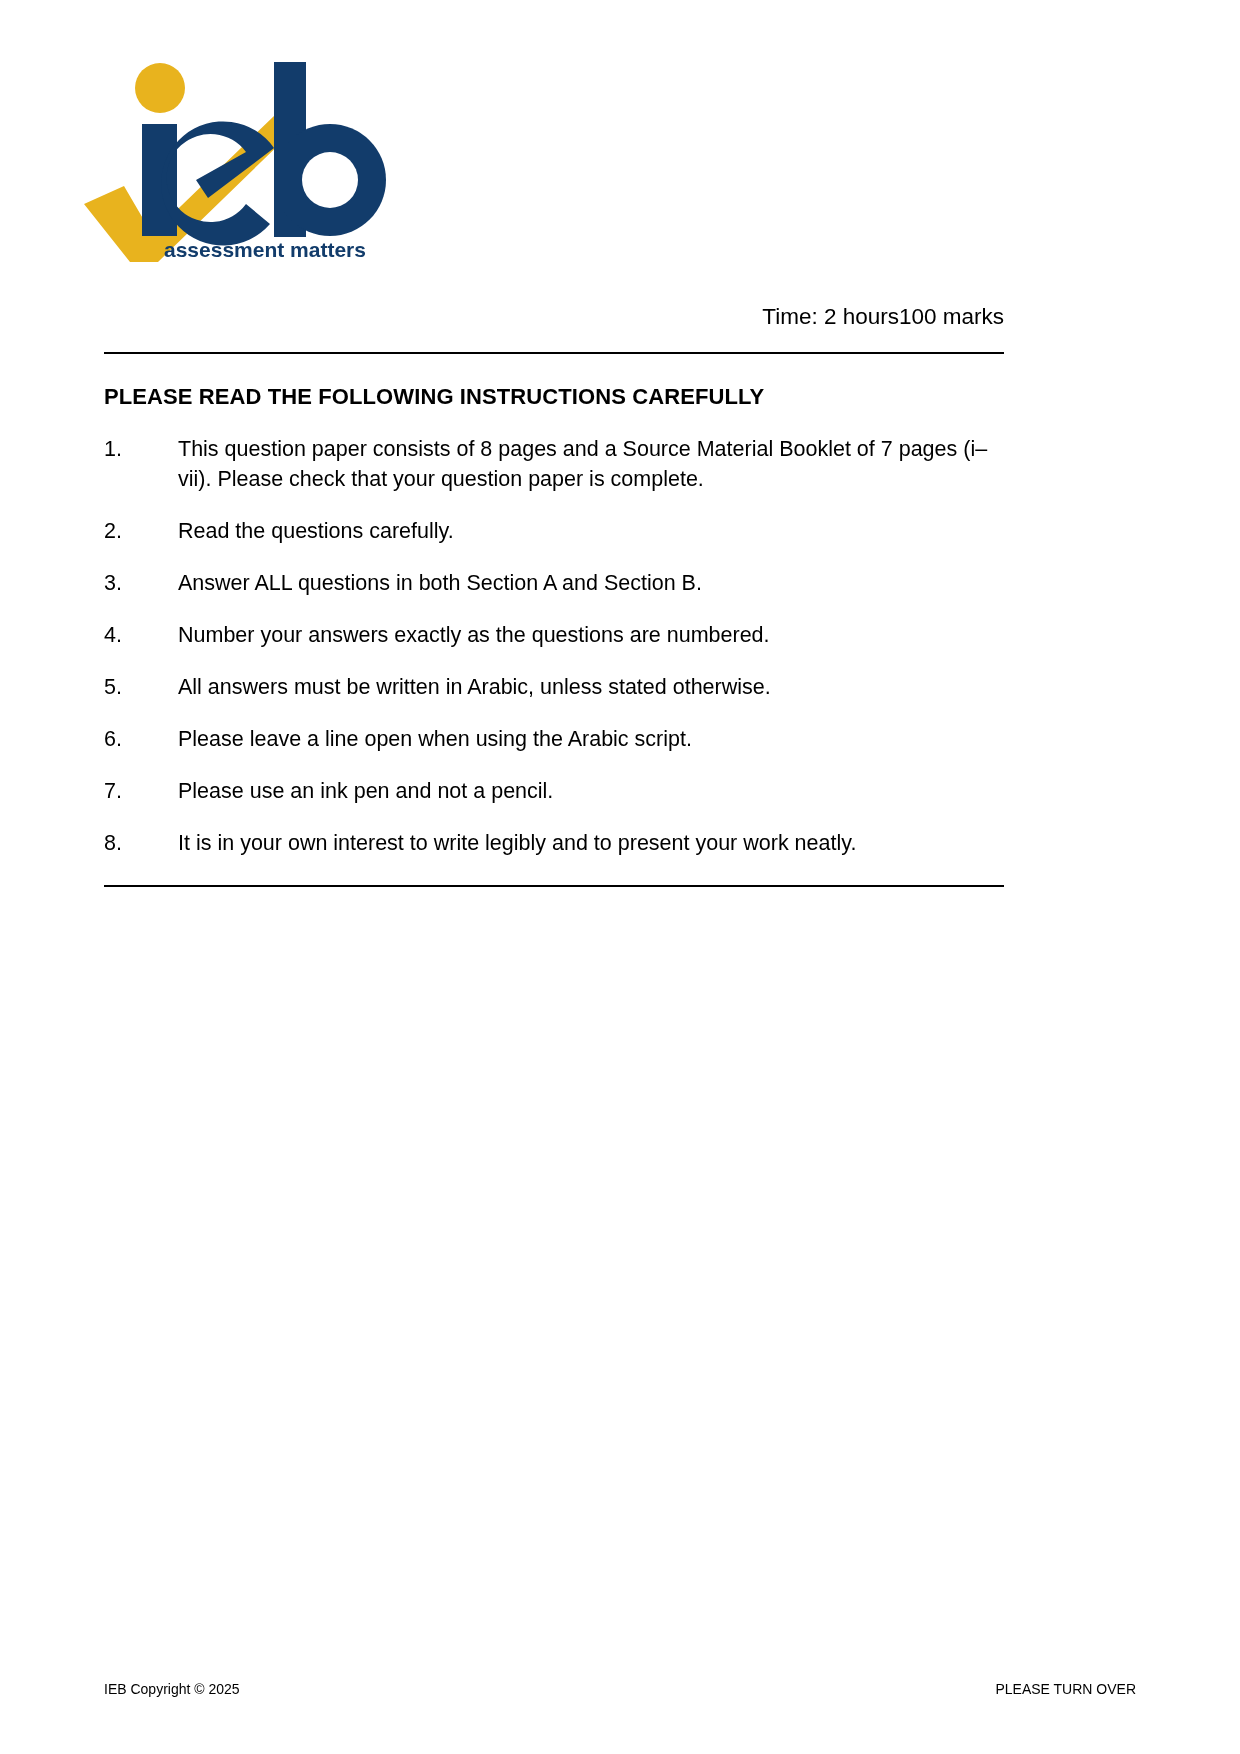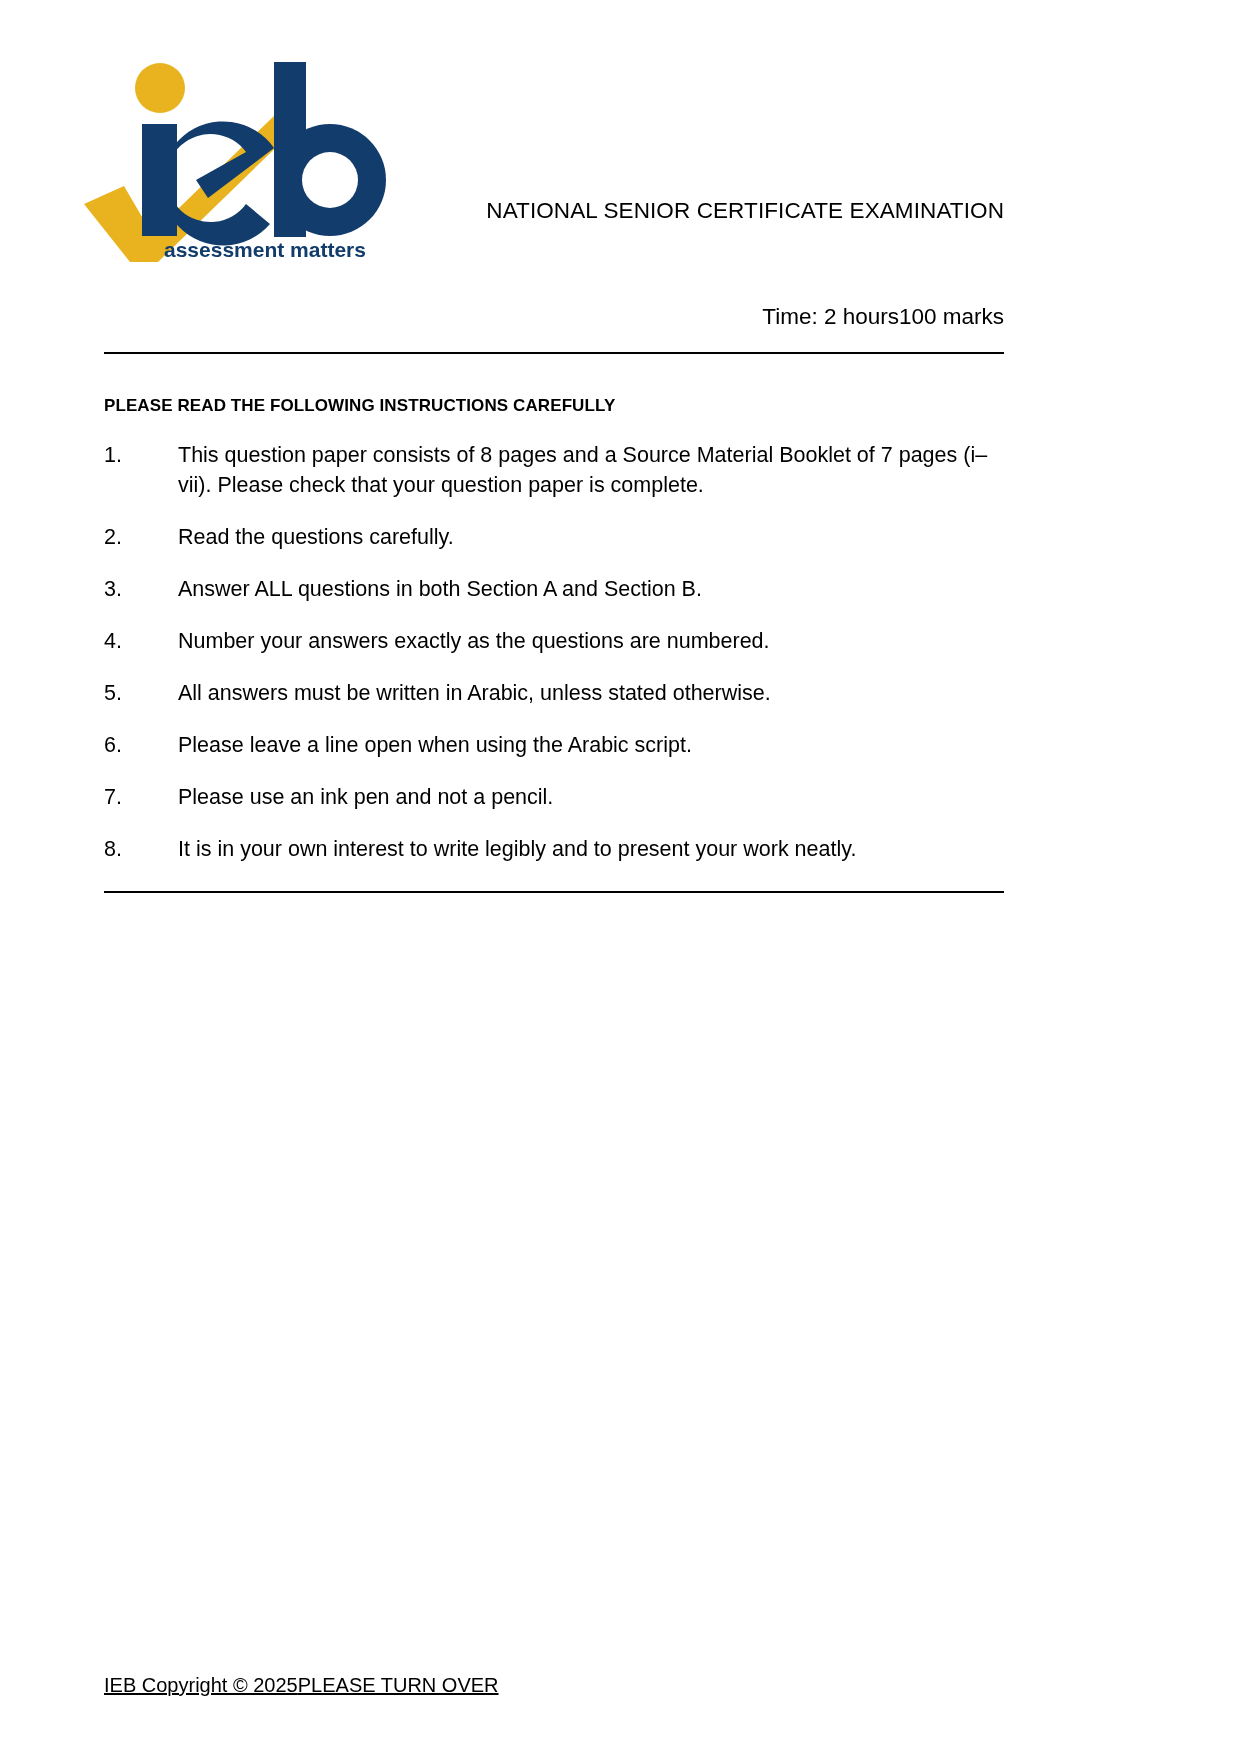--- a/index.html
+++ b/index.html
@@ -74,23 +74,23 @@
     border-top: 2px solid #000;
     margin: 22px 0 0 0;
     width: 100%;
   }
   .rule.bottom {
     margin-top: 27px;
   }
 
   
   .instr-heading {
-    margin-top: 42px;
+    margin-top: 30px;
     font-weight: bold;
-    font-size: 17px;
+    font-size: 22px;
     letter-spacing: 0.1px;
   }
   .instr-list {
     margin-top: 24px;
   }
   .instr-item {
     display: flex;
     font-size: 21.5px;
     line-height: 30px;
     margin-bottom: 22px;
@@ -103,22 +103,22 @@
     flex: 1 1 auto;
   }
 
   
   .footer {
     position: absolute;
     left: 104px;
     right: 104px;
     bottom: 57px;
     display: flex;
-    font-size: 20px;
-    text-decoration: underline;
+    justify-content: space-between;
+    font-size: 14px;
   }
 </style>
 </head>
 <body>
 
 <div class="page">
   <div class="content">
 
     <div class="header-block">
 
@@ -140,21 +140,20 @@
             <circle cx="252" cy="128" r="56" fill="#123C6B"></circle>
             <circle cx="252" cy="128" r="28" fill="#ffffff"></circle>
             <rect x="196" y="100" width="28" height="58" fill="#123C6B"></rect>
           </g>
 
           <text x="86" y="205" font-family="'Liberation Sans', sans-serif" font-size="21" font-weight="bold" fill="#123C6B">assessment matters</text>
         </svg>
       </div>
 
       <div class="exam-head">
-        <div>NATIONAL SENIOR CERTIFICATE EXAMINATION</div>
       </div>
     </div>
 
 
     <div class="timerow">
       <span>Time: 2 hours</span>
       <span>100 marks</span>
     </div>
 
     <hr class="rule">

